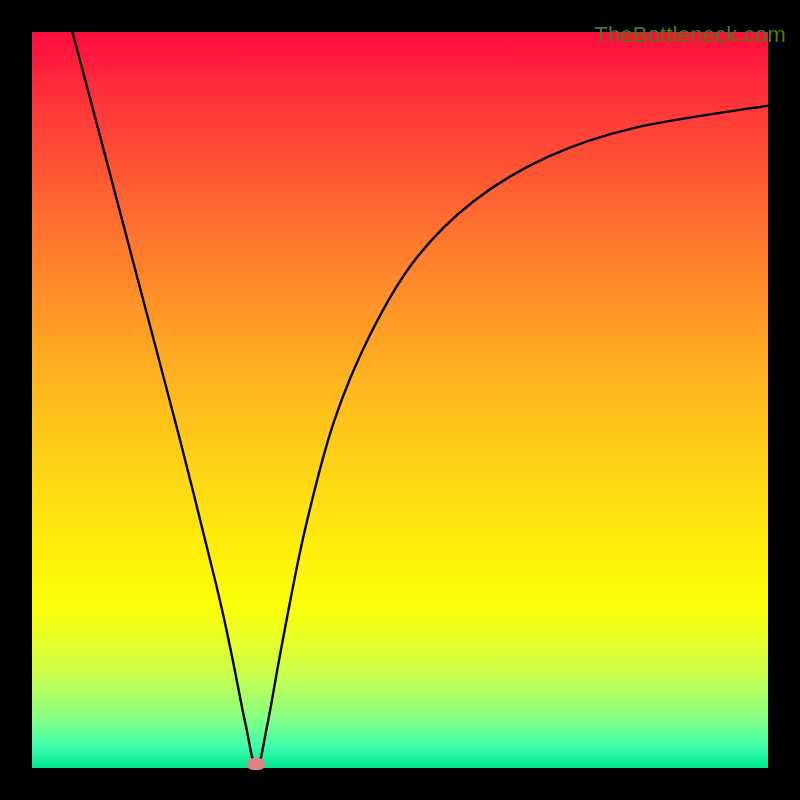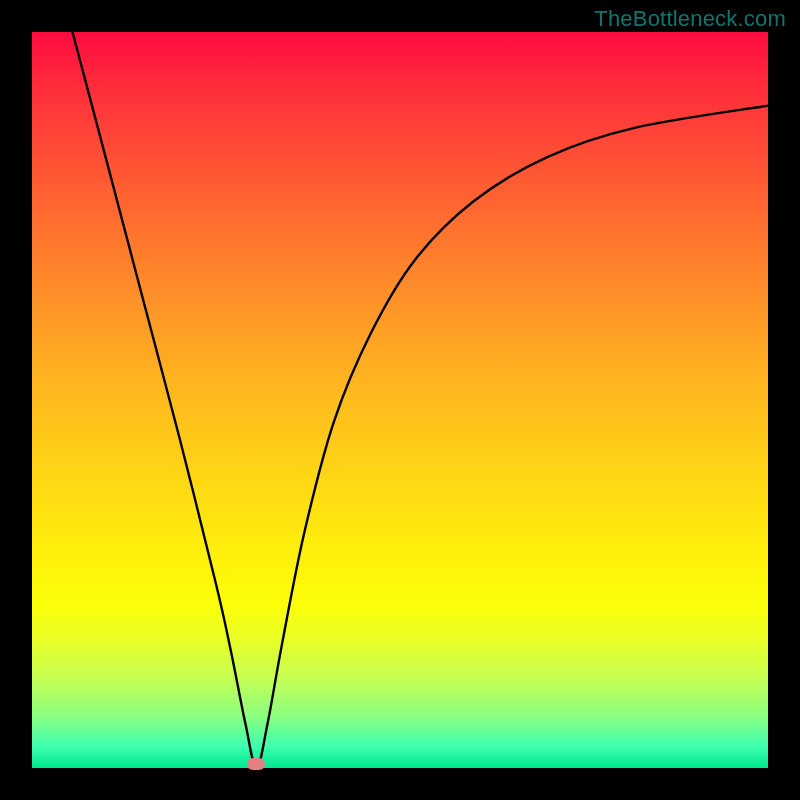--- a/index.html
+++ b/index.html
@@ -49,23 +49,23 @@
   .marker {
     position: absolute;
     width: 18px;
     height: 12px;
     background: #e2817f;
     border-radius: 6px / 6px;
     transform: translate(-50%, -50%);
   }
   .watermark {
     position: absolute;
-    top: 6px;
+    top: 22px;
     right: 14px;
-    color: #0f766e;
+    color: #4d7c0f;
     font-size: 22px;
     letter-spacing: 0.2px;
     font-weight: 400;
     user-select: none;
   }
 </style>
 </head>
 <body>
 
 <div class="frame">

